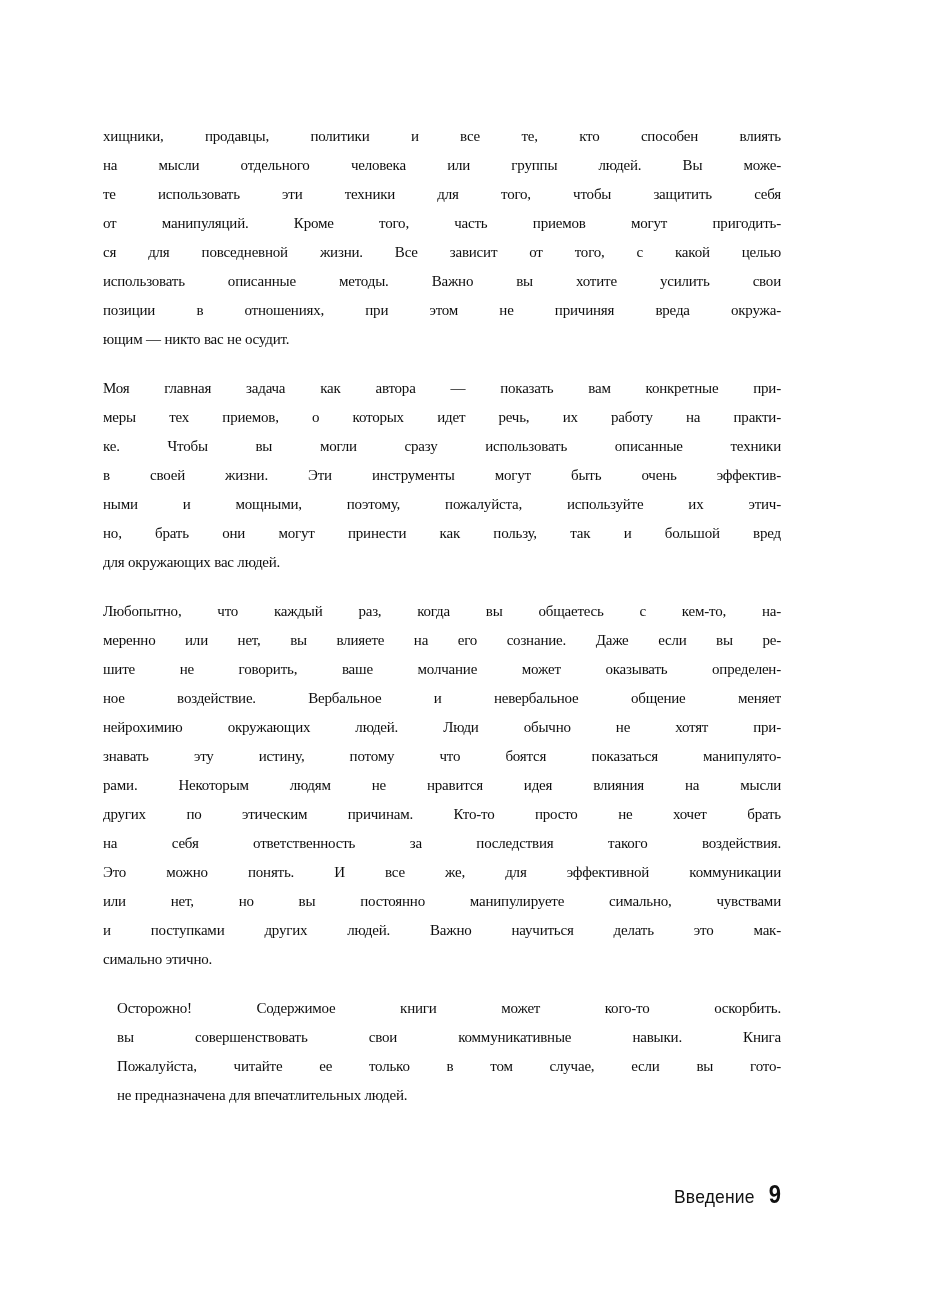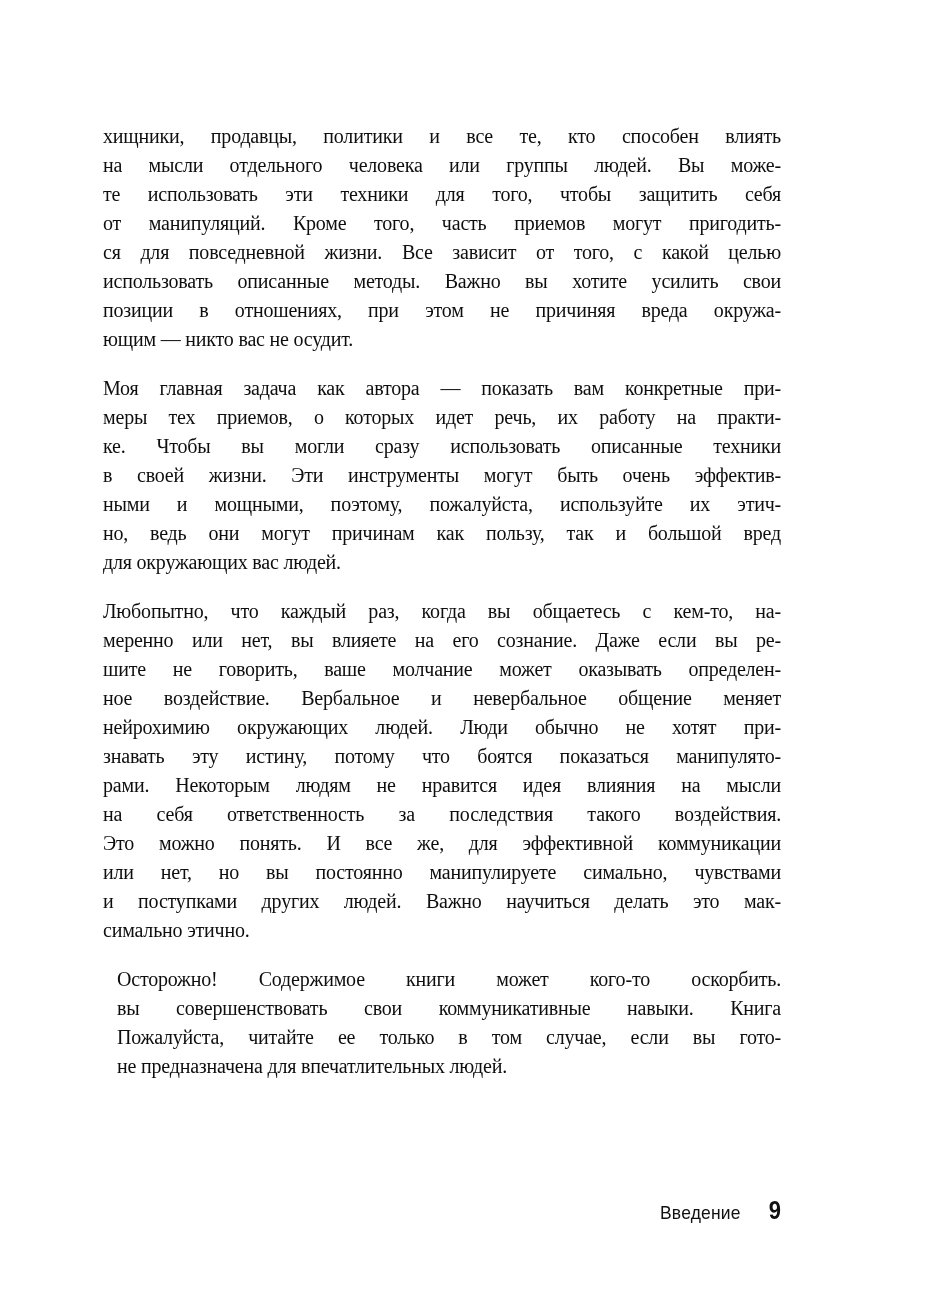--- a/index.html
+++ b/index.html
@@ -14,21 +14,21 @@
     background: #ffffff;
     overflow: hidden;
   }
   .text-block {
     position: absolute;
     left: 103px;
     top: 122px;
     width: 678px;
     color: #0e0e0e;
     font-family: "Liberation Serif", "DejaVu Serif", serif;
-    font-size: 20px;
+    font-size: 15px;
     line-height: 29px;
     letter-spacing: -0.2px;
   }
   .paragraph {
     margin: 0 0 20px 0;
   }
   .paragraph:last-child {
     margin-bottom: 0;
     margin-left: 14px;
   }
@@ -42,24 +42,23 @@
     text-align-last: left;
   }
   .running-footer {
     position: absolute;
     left: 103px;
     top: 1180px;
     width: 678px;
     display: flex;
     justify-content: flex-end;
     align-items: baseline;
-    gap: 26px;
+    gap: 12px;
     color: #111111;
     font-family: "Liberation Sans", "DejaVu Sans", sans-serif;
-    margin-top: 16px;
   }
   .footer-section {
     font-size: 19px;
     font-weight: 400;
     letter-spacing: 0.2px;
     transform: scaleX(0.92);
     transform-origin: right bottom;
   }
   .footer-page-number {
     font-size: 25px;
@@ -84,31 +83,32 @@
         <div class="line">использовать описанные методы. Важно вы хотите усилить свои</div>
         <div class="line">позиции в отношениях, при этом не причиняя вреда окружа-</div>
         <div class="line last">ющим — никто вас не осудит.</div>
       </div>
       <div class="paragraph">
         <div class="line">Моя главная задача как автора — показать вам конкретные при-</div>
         <div class="line">меры тех приемов, о которых идет речь, их работу на практи-</div>
         <div class="line">ке. Чтобы вы могли сразу использовать описанные техники</div>
         <div class="line">в своей жизни. Эти инструменты могут быть очень эффектив-</div>
         <div class="line">ными и мощными, поэтому, пожалуйста, используйте их этич-</div>
-        <div class="line">но, ведь они могут причинам как пользу, так и большой вред</div>
+        <div class="line">но, брать они могут принести как пользу, так и большой вред</div>
         <div class="line last">для окружающих вас людей.</div>
       </div>
       <div class="paragraph">
         <div class="line">Любопытно, что каждый раз, когда вы общаетесь с кем-то, на-</div>
         <div class="line">меренно или нет, вы влияете на его сознание. Даже если вы ре-</div>
         <div class="line">шите не говорить, ваше молчание может оказывать определен-</div>
         <div class="line">ное воздействие. Вербальное и невербальное общение меняет</div>
         <div class="line">нейрохимию окружающих людей. Люди обычно не хотят при-</div>
         <div class="line">знавать эту истину, потому что боятся показаться манипулято-</div>
         <div class="line">рами. Некоторым людям не нравится идея влияния на мысли</div>
+        <div class="line">других по этическим причинам. Кто-то просто не хочет брать</div>
         <div class="line">на себя ответственность за последствия такого воздействия.</div>
         <div class="line">Это можно понять. И все же, для эффективной коммуникации</div>
         <div class="line">или нет, но вы постоянно манипулируете симально, чувствами</div>
         <div class="line">и поступками других людей. Важно научиться делать это мак-</div>
         <div class="line last">симально этично.</div>
       </div>
       <div class="paragraph">
         <div class="line">Осторожно! Содержимое книги может кого-то оскорбить.</div>
         <div class="line">вы совершенствовать свои коммуникативные навыки. Книга</div>
         <div class="line">Пожалуйста, читайте ее только в том случае, если вы гото-</div>

